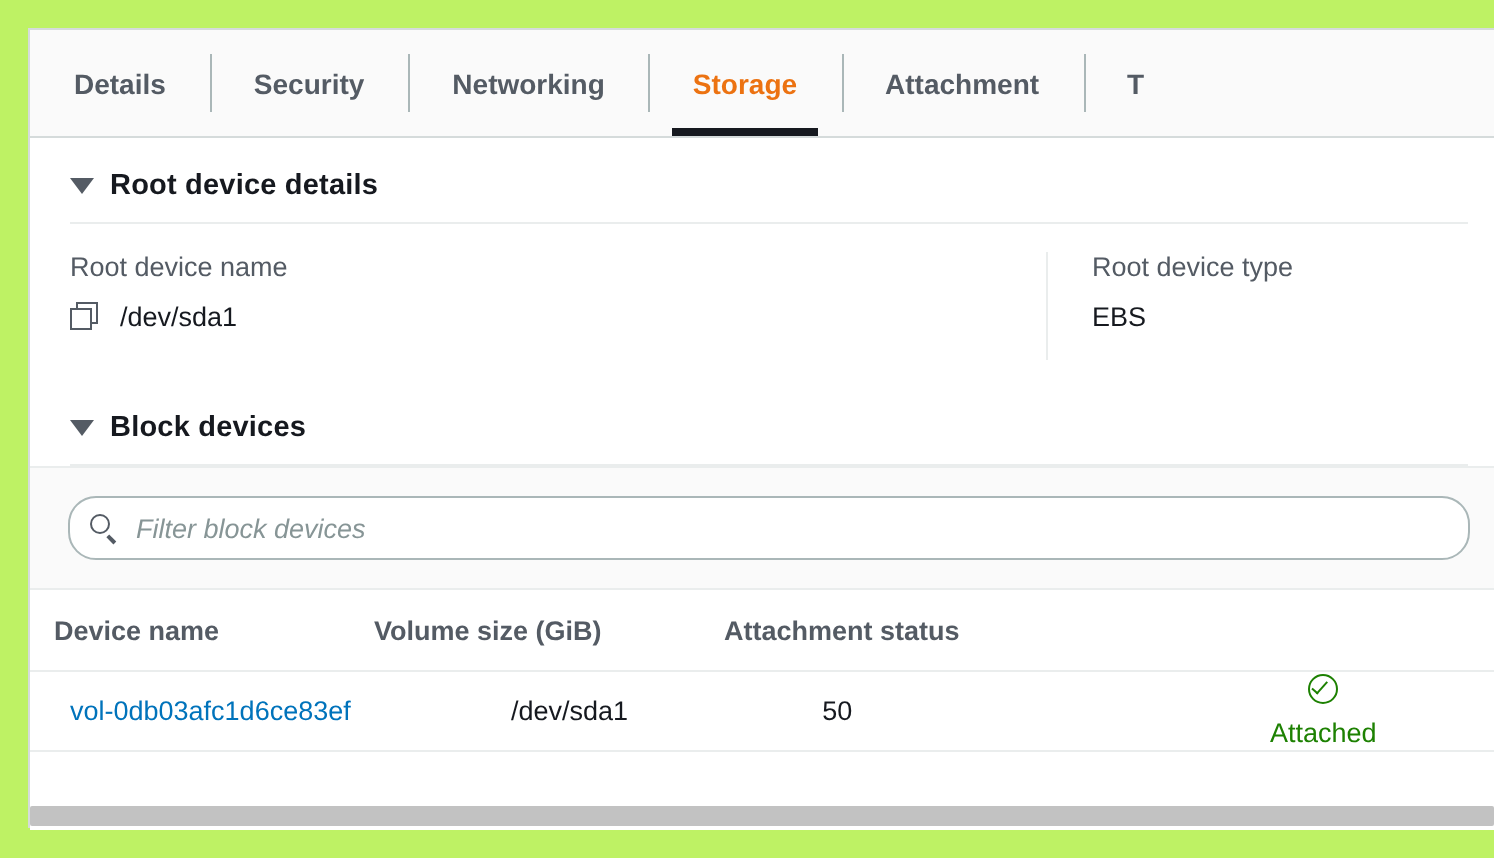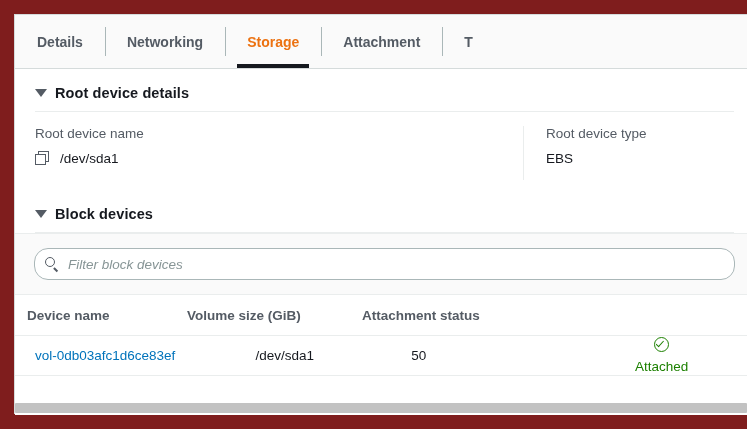--- a/index.html
+++ b/index.html
@@ -5,21 +5,21 @@
   html, body {
     margin: 0;
     padding: 0;
     background: #ffffff;
     font-family: "Liberation Sans", sans-serif;
   }
   #screenshot {
     position: relative;
     width: 747px;
     height: 429px;
-    background: #7f1d1d;
+    background: #bef264;
     overflow: hidden;
     font-family: "Liberation Sans", sans-serif;
     color: #16191f;
   }
 
   
   .card {
     position: absolute;
     left: 14px;
     top: 14px;
@@ -309,20 +309,23 @@
 </head>
 <body>
 
 <div id="screenshot">
 
   <div class="card">
 
     <div class="tabbar">
       <div class="tab">
           <span>Details</span>
+        </div>
+      <div class="tab">
+          <span>Security</span>
         </div>
       <div class="tab">
           <span>Networking</span>
         </div>
       <div class="tab active">
           <span>Storage</span>
         </div>
       <div class="tab">
           <span>Attachment</span>
         </div>

